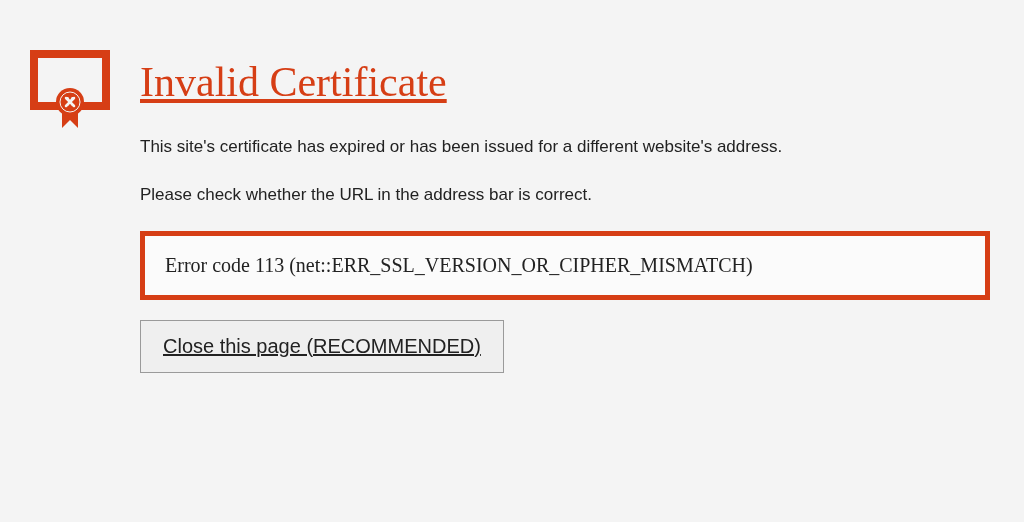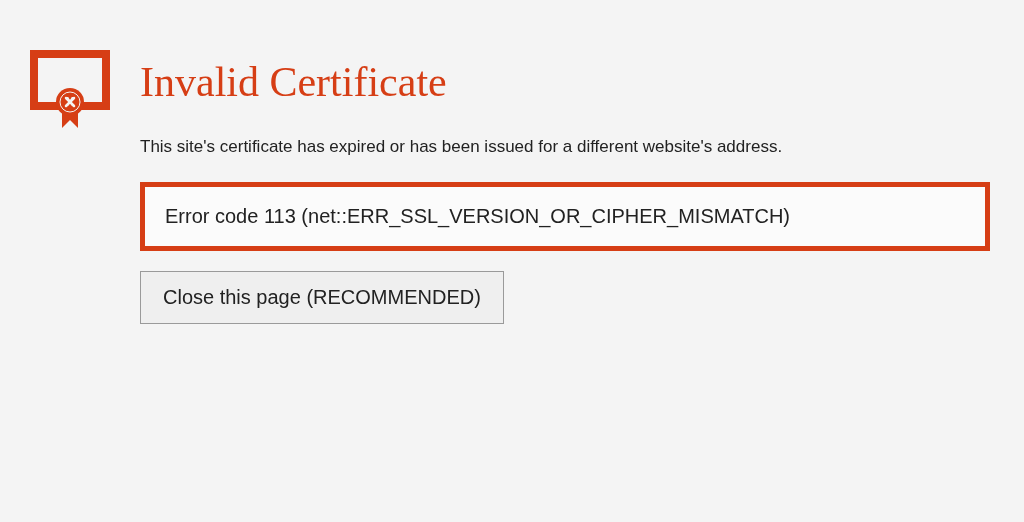--- a/index.html
+++ b/index.html
@@ -26,45 +26,47 @@
       flex: 1;
       max-width: 850px;
     }
     .title {
       font-family: Georgia, "Times New Roman", serif;
       font-size: 42px;
       font-weight: normal;
       color: #d63e15;
       margin-bottom: 28px;
       margin-top: 8px;
+      text-decoration: underline;
     }
     .body-text {
       font-size: 17px;
       line-height: 1.55;
       color: #222;
       margin-bottom: 22px;
     }
     .error-box {
       border: 5px solid #d63e15;
       background: #fbfbfb;
       padding: 18px 20px;
-      font-family: Liberation Sans, sans-serif;
+      font-family: Liberation Serif, serif;
       font-size: 20px;
       color: #222;
       margin-top: 10px;
       margin-bottom: 20px;
     }
     .close-button {
       border: 1px solid #9a9a9a;
       background: #efefef;
       padding: 14px 22px;
       font-size: 20px;
       color: #222;
       cursor: pointer;
       font-family: inherit;
+      text-decoration: underline;
     }
   </style>
 </head>
 <body>
 
 <div class="container">
   <div class="icon-col">
     <svg width="80" height="90" viewBox="0 0 80 90">
       <rect x="0" y="0" width="80" height="60" fill="#d63e15"></rect>
       <rect x="8" y="8" width="64" height="44" fill="#f4f4f4"></rect>
@@ -73,18 +75,19 @@
       <circle cx="40" cy="52" r="10" fill="#d63e15" stroke="#f4f4f4" stroke-width="1"></circle>
       <path d="M 36 48 L 44 56 M 44 48 L 36 56" stroke="#f4f4f4" stroke-width="2.5" stroke-linecap="round"></path>
       <text x="40" y="56" font-family="Arial" font-size="12" font-weight="bold" fill="#f4f4f4" text-anchor="middle">X</text>
     </svg>
   </div>
 
   <div class="content-col">
     <h1 class="title">Invalid Certificate</h1>
 
     <p class="body-text">This site's certificate has expired or has been issued for a different website's address.</p>
+    <p class="body-text">Please check whether the URL in the address bar is correct.</p>
 
     <div class="error-box">Error code 113 (net::ERR_SSL_VERSION_OR_CIPHER_MISMATCH)</div>
 
     <button class="close-button">Close this page (RECOMMENDED)</button>
   </div>
 </div>
 
 </body></html>

